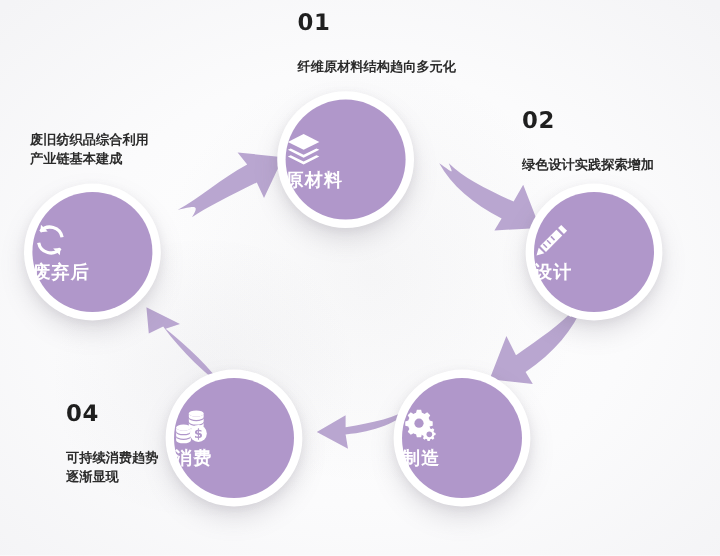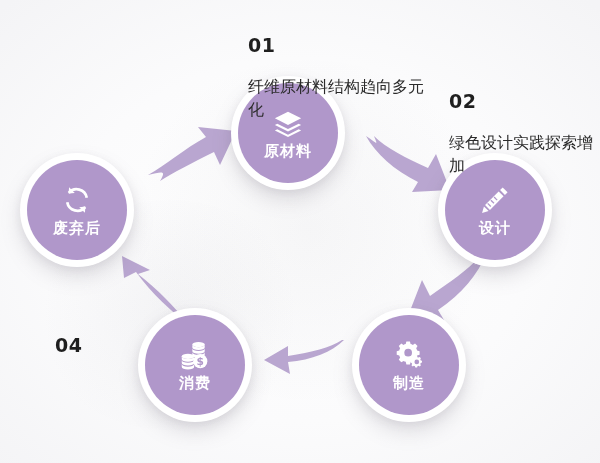--- a/index.html
+++ b/index.html
@@ -44,21 +44,21 @@
       0 10px 20px rgba(120,115,130,0.20),
       0 3px 8px rgba(120,115,130,0.12);
   }
   .node-inner {
     width: 100%;
     height: 100%;
     border-radius: 50%;
     background: #b097ca;
     display: flex;
     flex-direction: column;
-    align-items: center;
+    align-items: flex-start;
     justify-content: center;
     gap: 5px;
   }
   .node-icon {
     display: block;
     width: 30px;
     height: 30px;
     line-height: 0;
   }
   .node-icon svg { display: block; width: 100%; height: 100%; }
@@ -67,21 +67,21 @@
     font-size: 15px;
     font-weight: 700;
     letter-spacing: 1px;
     line-height: 1;
     white-space: nowrap;
   }
 
   
   #node-0 { left: 231px; top: 76px;  }   
   #node-1 { left: 438px; top: 153px; }   
-  #node-2 { left: 352px; top: 308px; }   
+  #node-2 { left: 328px; top: 308px; }   
   #node-3 { left: 138px; top: 308px; }   
   #node-4 { left: 20px;  top: 153px; }   
 
   
   .arrow {
     position: absolute;
     pointer-events: none;
     line-height: 0;
   }
   .arrow svg { display: block; overflow: visible; }
@@ -101,30 +101,30 @@
   .callout-num {
     font-family: "DejaVu Sans", "Liberation Sans", sans-serif;
     font-size: 19px;
     font-weight: 700;
     letter-spacing: 0.5px;
     line-height: 1;
     margin-bottom: 7px;
     color: #1f1f1f;
   }
   .callout-desc {
-    font-size: 16px;
-    font-weight: 400;
+    font-size: 11px;
+    font-weight: 700;
     line-height: 1.45;
     color: #2b2b2b;
     white-space: pre-line;
     margin-top: 20px;
   }
 
-  #callout-0 { left: 248px; top: 36px;  width: 190px; }
-  #callout-1 { left: 449px; top: 92px;  width: 150px; }
+  #callout-0 { left: 248px; top: 10px;  width: 190px; }
+  #callout-1 { left: 435px; top: 92px;  width: 150px; }
   #callout-2 { left: 462px; top: 338px; width: 130px; }
   #callout-3 { left: 55px;  top: 336px; width: 120px; }
   #callout-4 { left: 25px;  top: 90px;  width: 130px; }
 </style>
 </head>
 <body>
 
 <div id="diagram-root">
 
   <div class="ambient" style="left:120px; top:60px; width:380px; height:340px;"></div>
@@ -246,18 +246,22 @@
   </div>
 
   <div class="callout" id="callout-1">
     <div class="callout-num">02</div>
     <div class="callout-desc">绿色设计实践探索增加</div>
   </div>
 
 
   <div class="callout" id="callout-3">
     <div class="callout-num">04</div>
+    <div class="callout-desc">可持续消费趋势
+逐渐显现</div>
   </div>
 
   <div class="callout" id="callout-4">
+    <div class="callout-desc">废旧纺织品综合利用
+产业链基本建成</div>
   </div>
 
 </div>
 
 </body></html>

